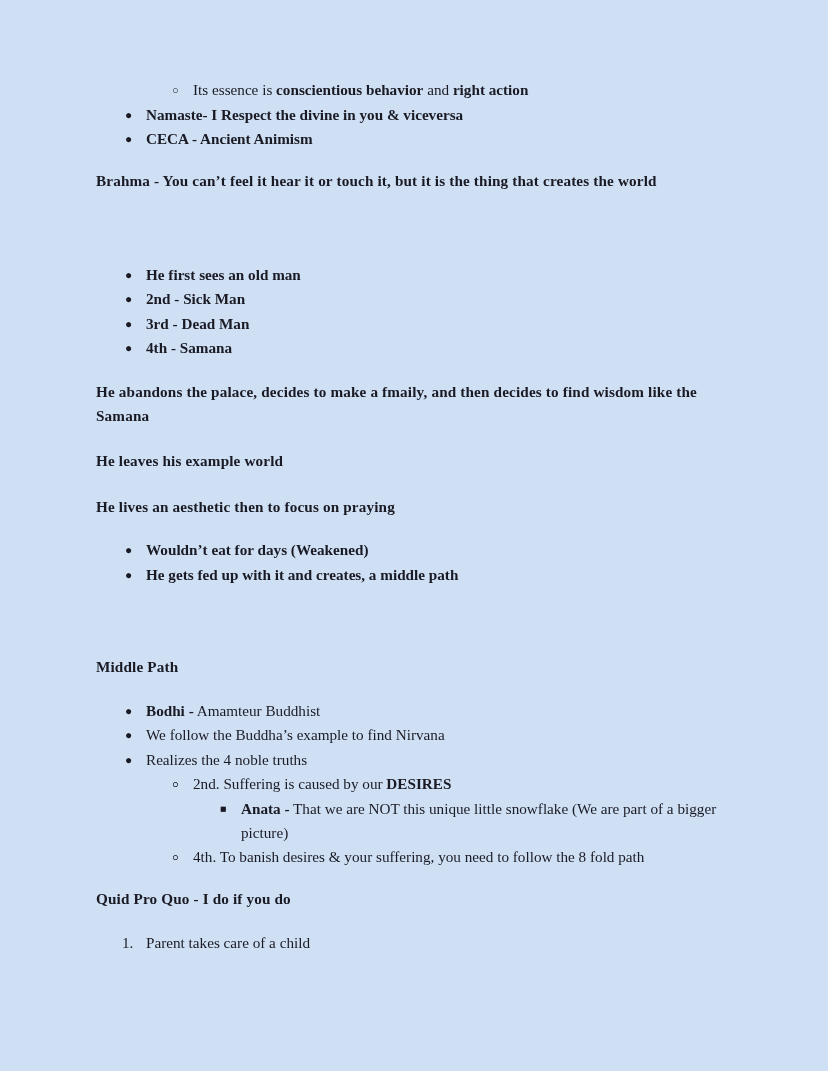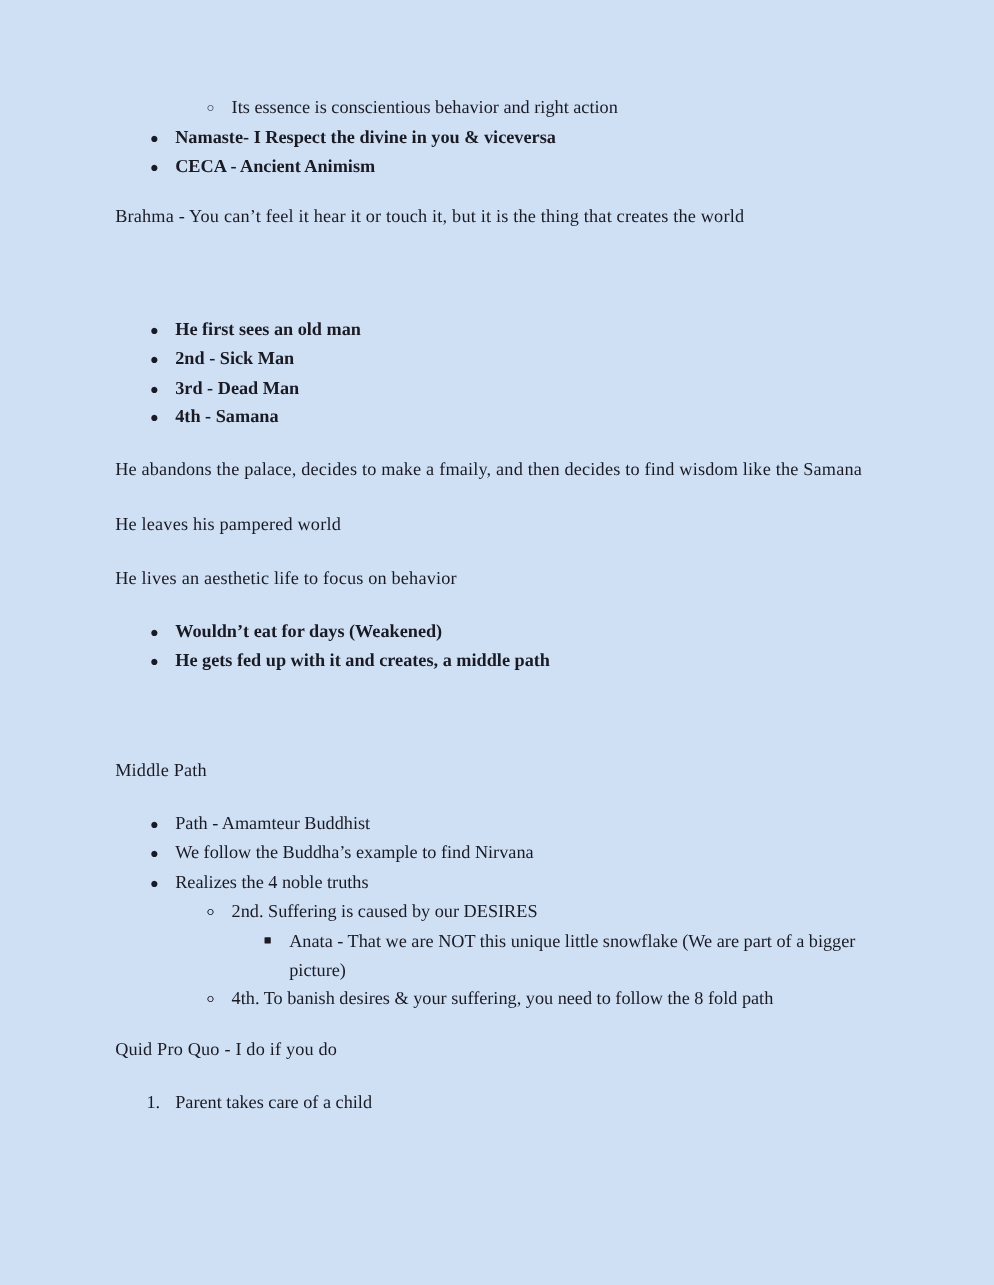--- a/index.html
+++ b/index.html
@@ -24,22 +24,23 @@
   .doc {
     width: 637px;
   }
 
   
   .para {
     font-size: 15.2px;
     line-height: 23.6px;
     margin: 0 0 22px 0;
     letter-spacing: 0.01em;
-  }
-  .para.bold { font-weight: normal; }
+    font-weight: bold;
+  }
+  .para.bold { font-weight: bold; }
   .para.tight { margin-bottom: 20px; }
   .spacer-para {
     height: 48px;
   }
 
   
   ul.lvl1, ul.lvl2, ul.lvl3, ol.num1 {
     margin: 0;
     padding: 0;
     list-style: none;
@@ -71,21 +72,21 @@
 
   
   ul.lvl3 > li.item { padding-left: 145px; }
   ul.lvl3 > li.item > .marker { left: 124px; font-size: 10px; }
 
   
   ol.num1 > li.item { padding-left: 50px; }
   ol.num1 > li.item > .marker { left: 26px; font-size: 15.2px; }
 
   li.item.bold, li.item.bold .txt { font-weight: bold; }
-  b, strong { font-weight: normal; }
+  b, strong { font-weight: bold; }
 </style>
 </head>
 <body>
 
 <div id="page">
   <div class="doc">
 
     <div class="list-block tight">
       <ul class="lvl2">
         <li class="item">
@@ -126,22 +127,22 @@
           <span class="txt">3rd - Dead Man</span>
         </li>
         <li class="item bold">
           <span class="marker">●</span>
           <span class="txt">4th - Samana</span>
         </li>
       </ul>
     </div>
 
     <p class="para bold">He abandons the palace, decides to make a fmaily, and then decides to find wisdom like the Samana</p>
-    <p class="para bold">He leaves his pampered world</p>
-    <p class="para bold tight">He lives an aesthetic life to focus on behavior</p>
+    <p class="para bold">He leaves his example world</p>
+    <p class="para bold tight">He lives an aesthetic then to focus on praying</p>
 
     <div class="list-block">
       <ul class="lvl1">
         <li class="item bold">
           <span class="marker">●</span>
           <span class="txt">Wouldn’t eat for days (Weakened)</span>
         </li>
         <li class="item bold">
           <span class="marker">●</span>
           <span class="txt">He gets fed up with it and creates, a middle path</span>
@@ -150,21 +151,21 @@
     </div>
 
     <div class="spacer-para"></div>
 
     <p class="para bold tight">Middle Path</p>
 
     <div class="list-block tight">
       <ul class="lvl1">
         <li class="item">
           <span class="marker">●</span>
-          <span class="txt"><b>Path -</b><span> Amamteur Buddhist</span></span>
+          <span class="txt"><b>Bodhi -</b><span> Amamteur Buddhist</span></span>
         </li>
         <li class="item">
           <span class="marker">●</span>
           <span class="txt">We follow the Buddha’s example to find Nirvana</span>
         </li>
         <li class="item">
           <span class="marker">●</span>
           <span class="txt">Realizes the 4 noble truths</span>
         </li>
       </ul>

